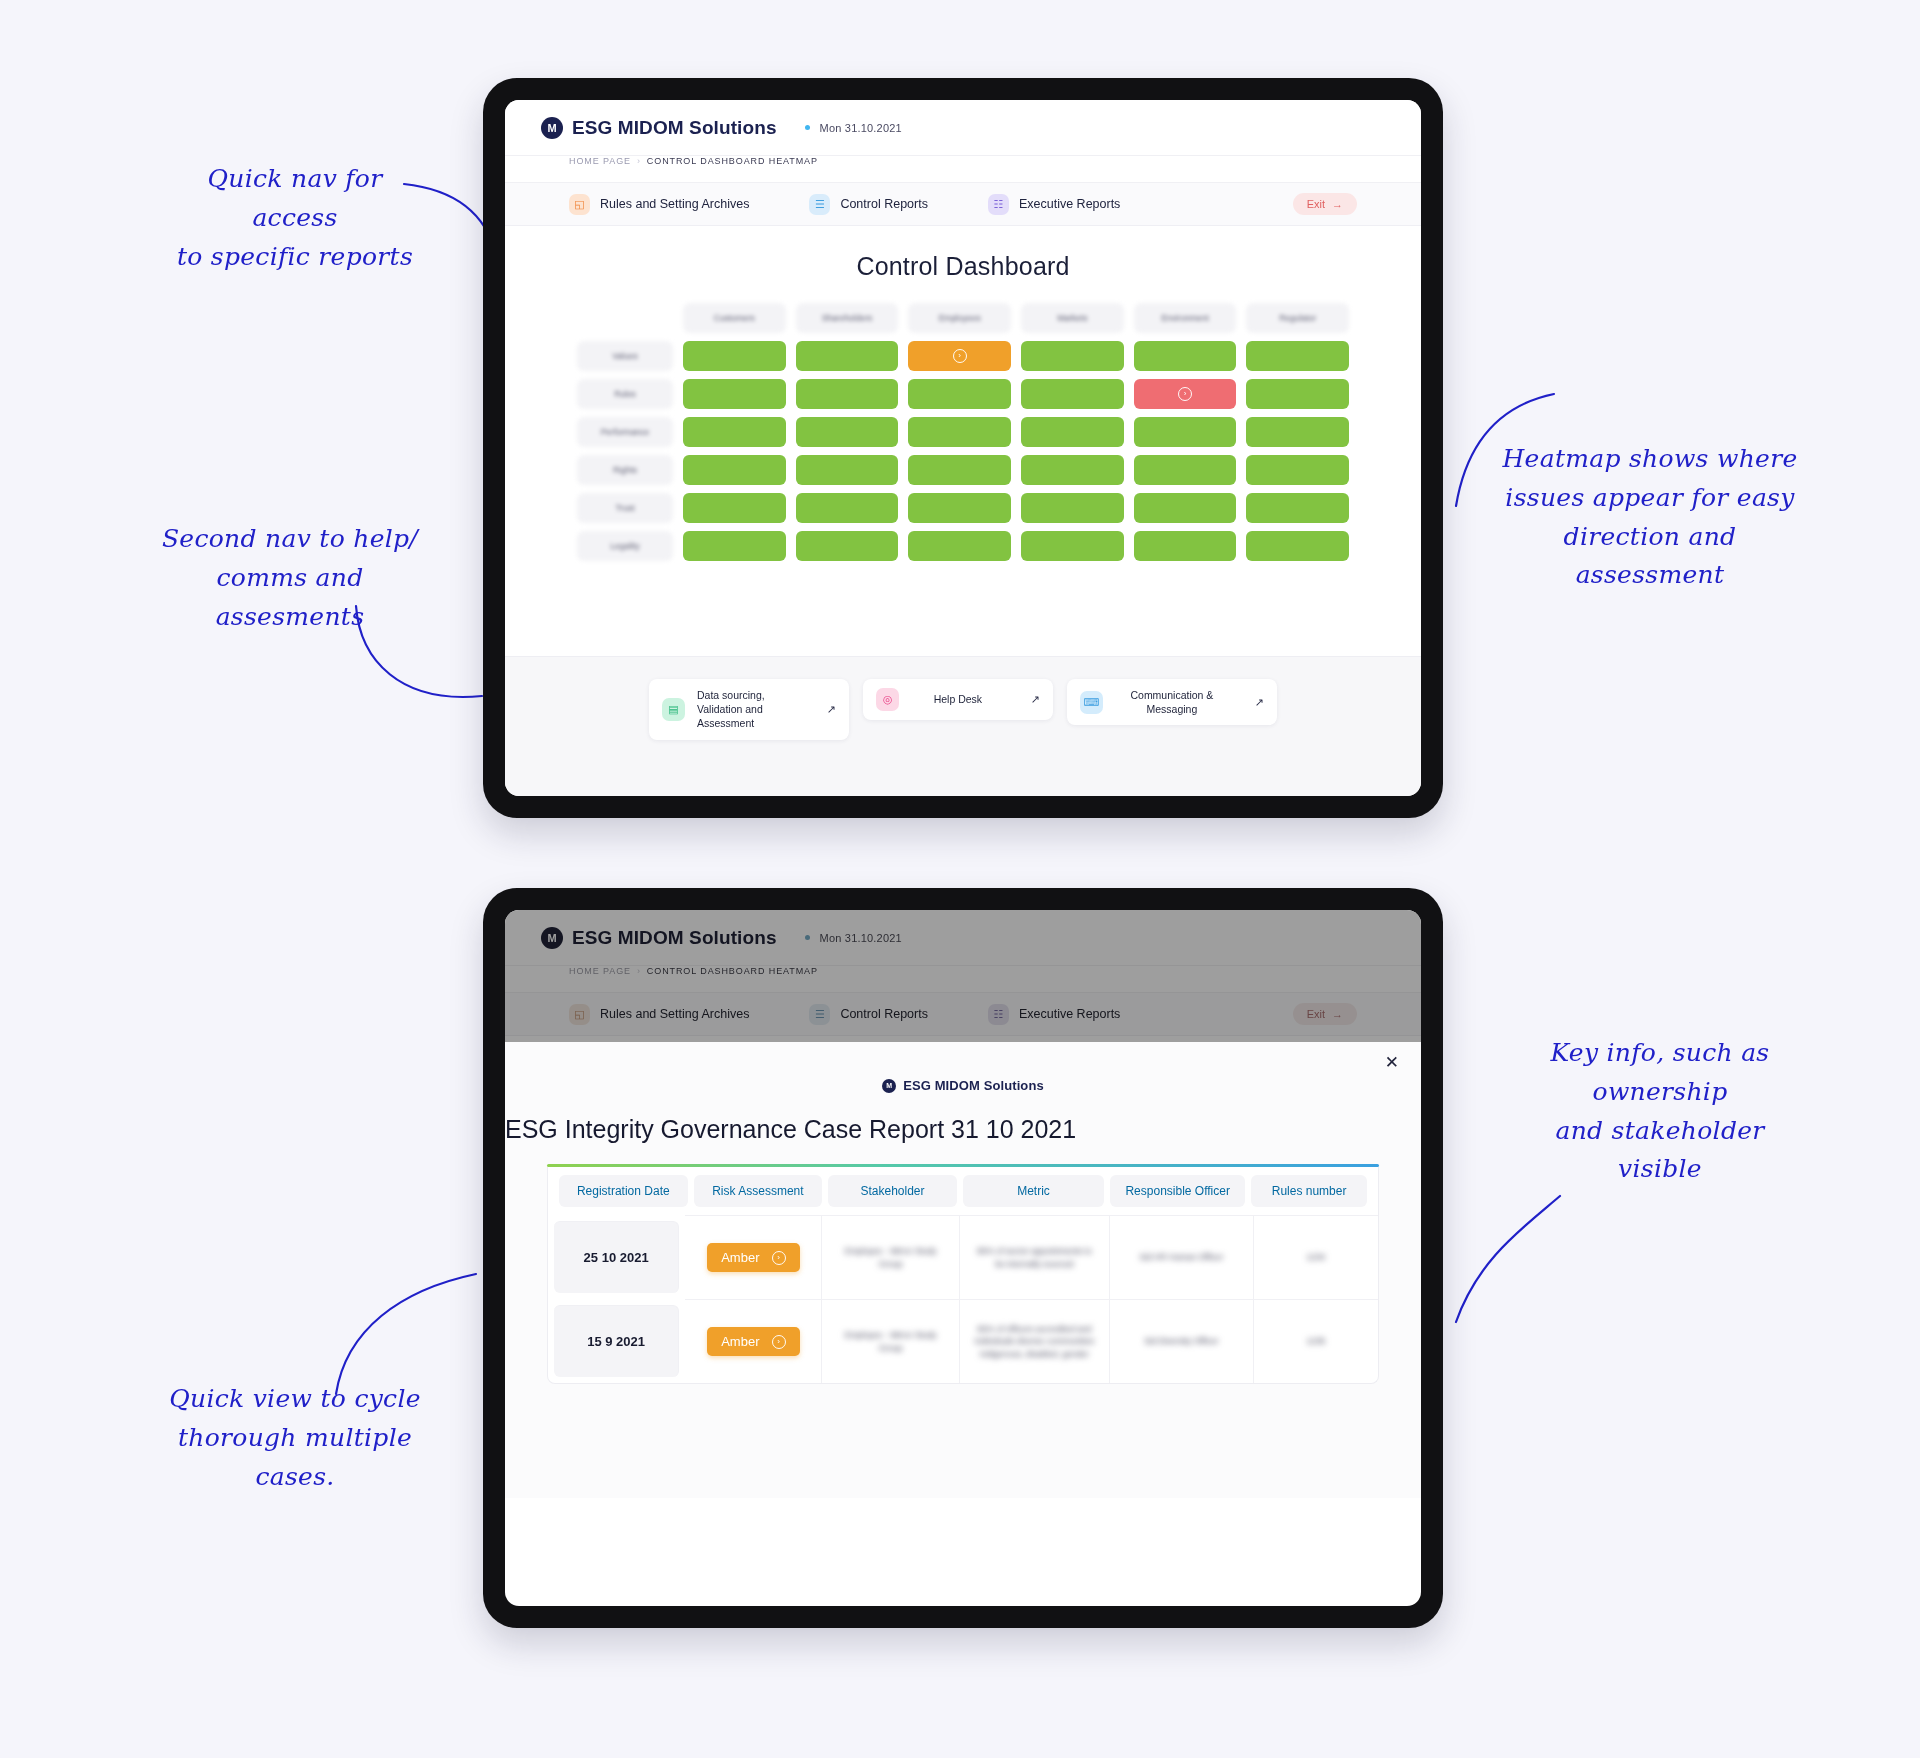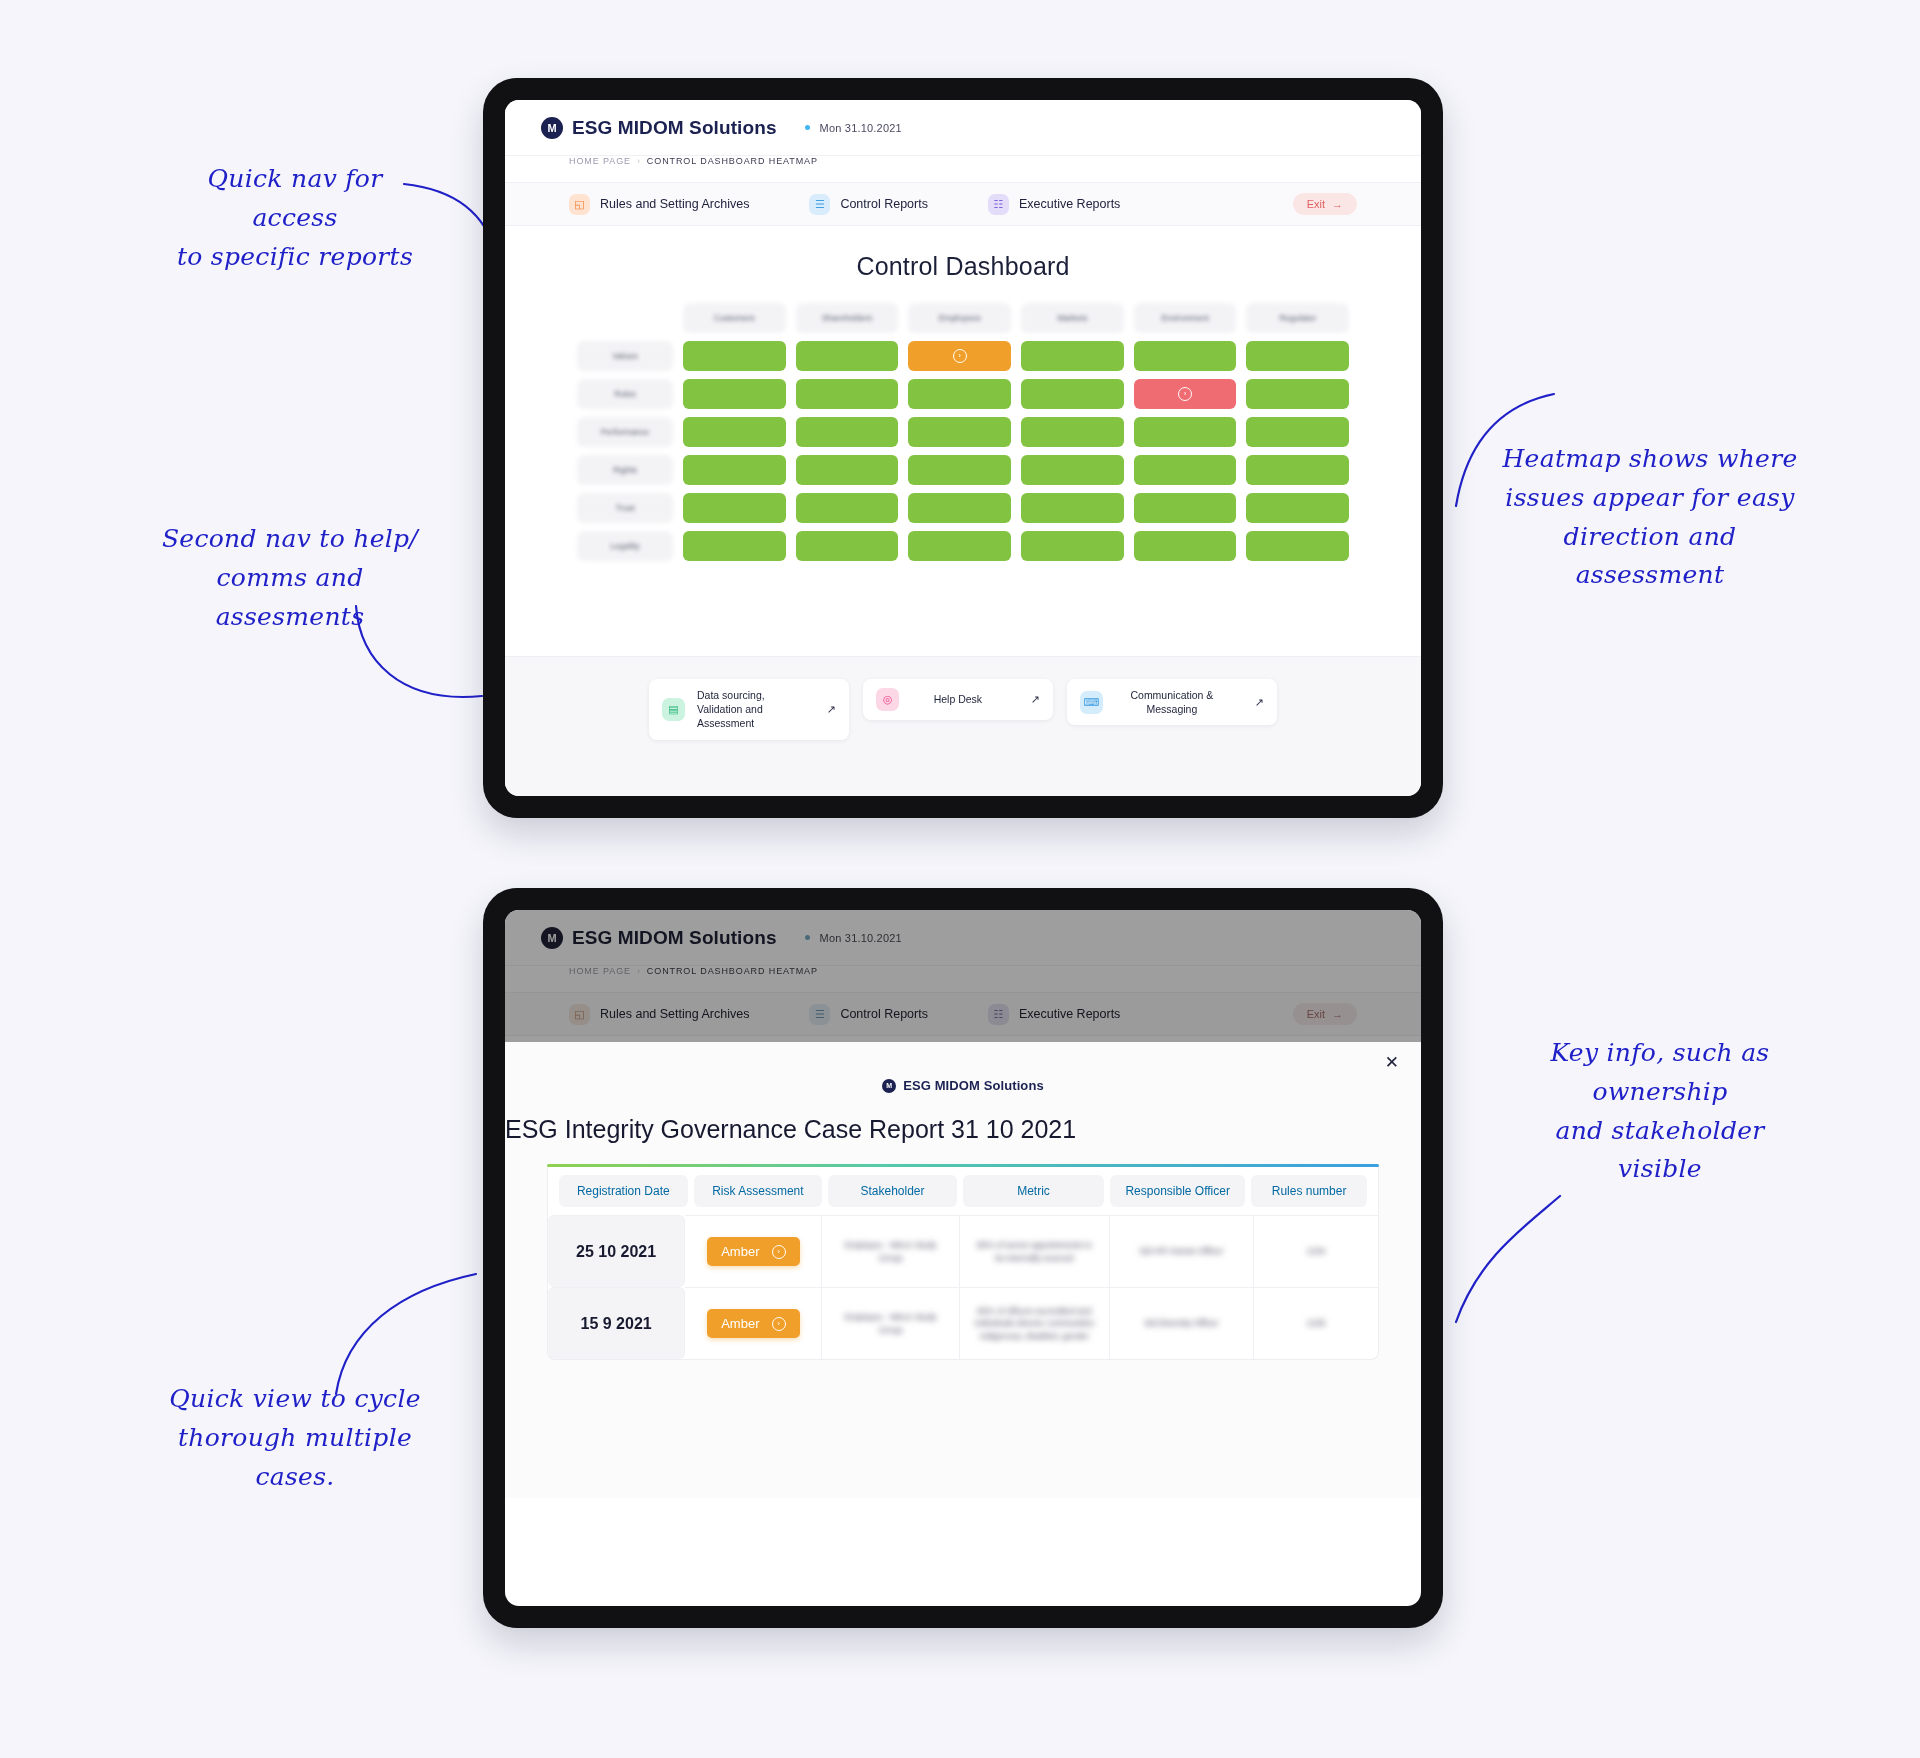--- a/index.html
+++ b/index.html
@@ -205,23 +205,23 @@
     height: 32px; display: flex; align-items: center; justify-content: center;
     font-size: 12px; color: #0369a1; margin: 0 3px;
   }
   .rbody > div {
     border-top: 1px solid #f0f0f4; border-right: 1px solid #f0f0f4;
     min-height: 72px; padding: 10px 12px;
     display: flex; align-items: flex-start; justify-content: center;
   }
   .rbody > div:last-child { border-right: none; }
   .cell-date {
-    background: #f4f4f7; border-radius: 6px; margin: 0;
+    background: #f4f4f7; border-radius: 6px; margin: 6px;
     align-items: center !important; justify-content: center;
-    font-size: 16px; font-weight: 700; color: #181b30; min-height: 60px;
+    font-size: 13px; font-weight: 700; color: #181b30; min-height: 60px;
   }
   .amber-pill {
     background: #f0a02a; color: #fff; border-radius: 5px;
     padding: 7px 14px; font-size: 13px;
     display: inline-flex; align-items: center; gap: 12px;
     box-shadow: 0 2px 5px rgba(240,160,42,.35);
     cursor: pointer; border: none; align-self: center;
   }
   .blur-txt {
     filter: blur(3px); font-size: 8.5px; color: #4c4c60;

